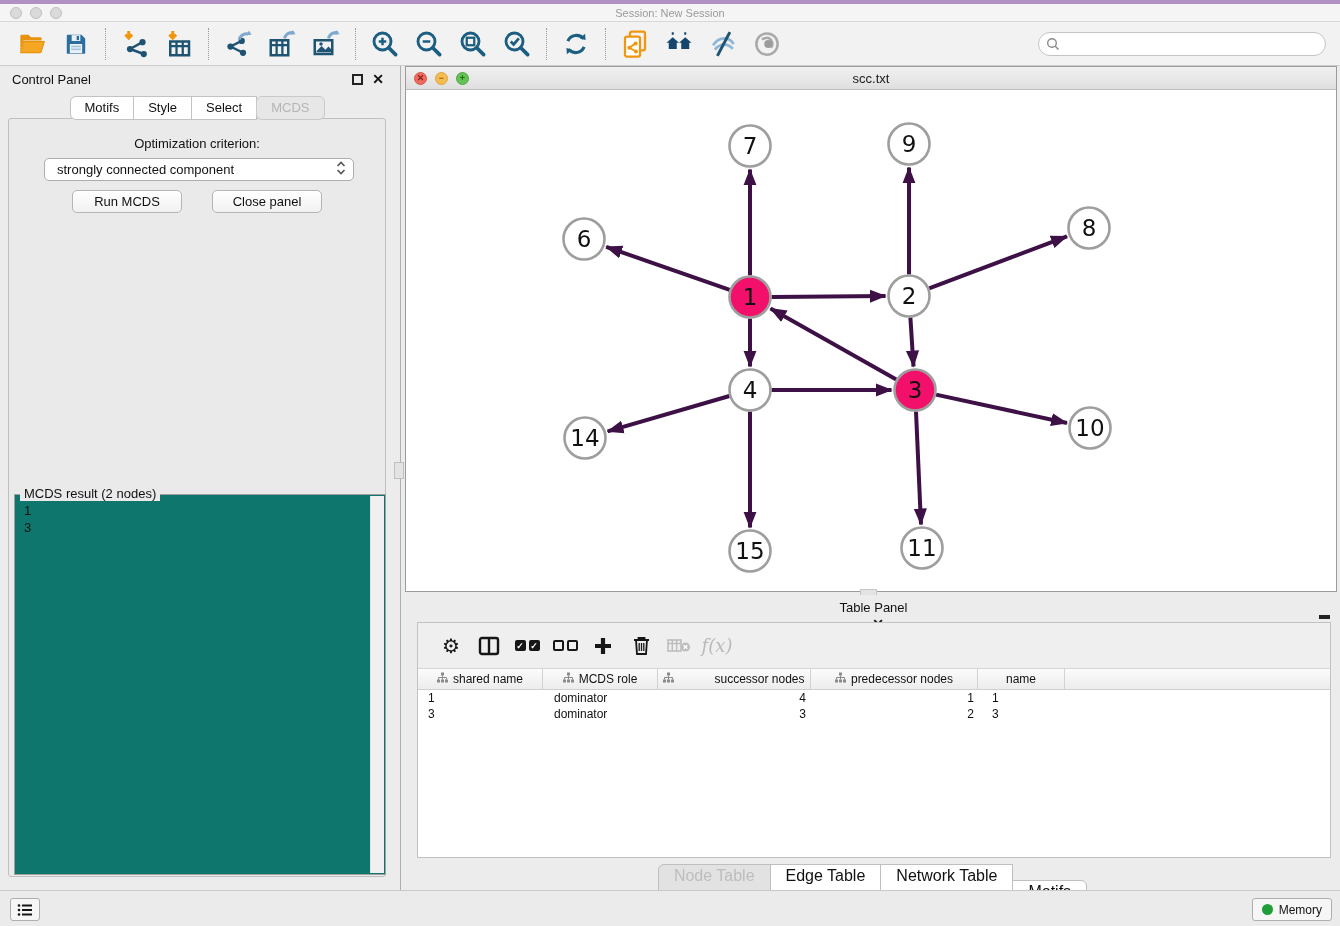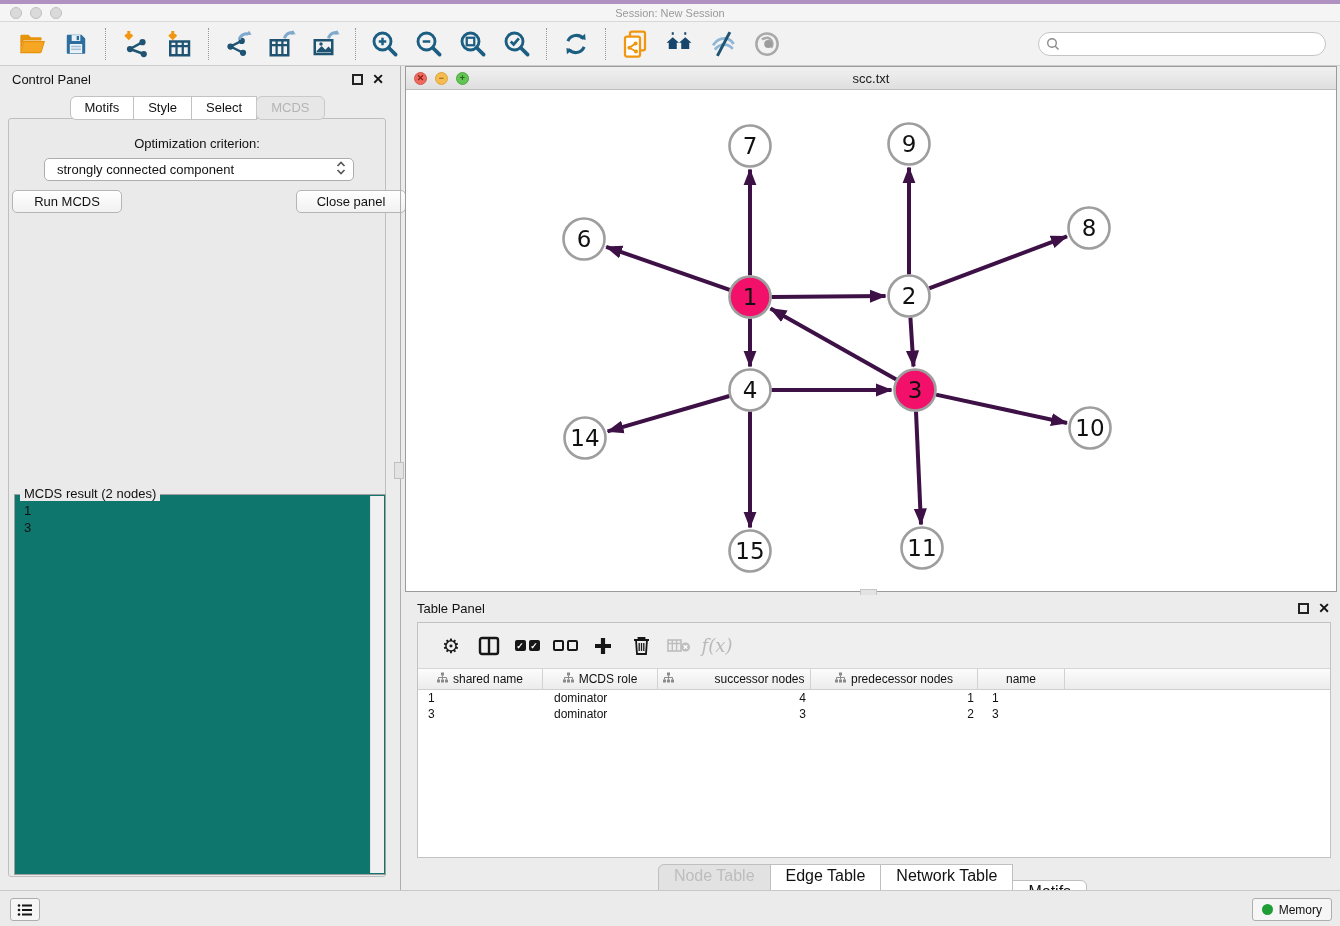--- a/index.html
+++ b/index.html
@@ -35,21 +35,21 @@
   .cp-tab { background:#fff; border:1px solid #c2c2c2; padding:3px 14px 4px; margin-left:-1px; }
   .cp-tab:first-child { border-radius:6px 0 0 6px; margin-left:0; }
   .cp-tab.active { background:#e7e7e7; color:#b5b5b5; border-radius:6px; border-color:#c9c9c9; }
   .cp-box { position:absolute; top:52px; left:8px; width:378px; bottom:13px; background:#eaeaea;
     border:1px solid #bfbfbf; border-radius:3px; box-sizing:border-box; }
   .opt-label { position:absolute; top:70px; left:0; width:100%; text-align:center; font-size:13px; }
   .cp-select { position:absolute; top:92px; left:44px; width:310px; height:23px; background:#fff;
     border:1px solid #adadad; border-radius:5px; box-sizing:border-box; display:flex; align-items:center;
     padding-left:12px; font-size:13px; }
   .stepper { margin-left:auto; margin-right:7px; }
-  .cp-btnrow { position:absolute; top:124px; left:12px; width:100%; display:flex; justify-content:space-between; gap:30px; }
+  .cp-btnrow { position:absolute; top:124px; left:0; width:100%; display:flex; justify-content:center; gap:30px; }
   .cp-btn { background:linear-gradient(#ffffff,#f1f1f1); border:1px solid #b5b5b5; border-radius:5px;
     font-size:13px; padding:3px 14px; min-width:80px; text-align:center; }
   .mcds-fieldset { position:absolute; top:428px; left:14px; width:372px; height:381px;
     border:1px solid #9f9f9f; background:#0f766e; box-sizing:border-box; }
   .mcds-legend { position:absolute; top:-9px; left:5px; background:#eaeaea; padding:0 4px; font-size:13px; color:#111; }
   .mcds-lines { padding:7px 9px; font-size:13px; line-height:17px; }
   .mcds-scroll { position:absolute; top:1px; right:1px; bottom:1px; width:13px; background:#f0f0f0; border-left:1px solid #e2e2e2; }
 
   
   .vsplit { position:absolute; left:400px; top:66px; width:1px; bottom:36px; background:#aeaeae; }
@@ -64,21 +64,21 @@
   .tl-mini { width:13px; height:13px; border-radius:50%; box-sizing:border-box; display:flex; align-items:center;
     justify-content:center; font-size:9px; font-weight:bold; line-height:1; margin-left:8px; }
   .tl-red { background:#ee6a5f; border:1px solid #d4554b; color:#8a2017; }
   .tl-yellow { background:#f5bd4f; border:1px solid #dfa23f; color:#8f6316; }
   .tl-green { background:#61c454; border:1px solid #52a63f; color:#2c641f; }
   .net-title { position:absolute; left:0; right:0; text-align:center; font-size:13px; color:#1a1a1a; }
   .net-canvas { position:absolute; left:0; top:22px; right:0; bottom:0; }
 
   
   .table-panel { position:absolute; left:405px; top:595px; width:935px; height:295px; background:#ececec; }
-  .tp-header-row { position:absolute; top:5px; left:12px; right:10px; height:16px; display:flex; align-items:center; font-size:13px; }
+  .tp-header-row { position:absolute; top:5px; left:12px; right:10px; height:16px; display:flex; align-items:center; font-size:13px;flex-direction:column; }
   .tp-box { position:absolute; left:12px; top:27px; right:9px; bottom:32px; border:1px solid #c2c2c2; background:#fff; box-sizing:border-box; overflow:hidden; }
   .tp-toolbar { height:45px; background:#efefef; border-bottom:1px solid #d6d6d6; display:flex; align-items:center; padding:0 14px; gap:0; }
   .tpi { width:38px; display:flex; align-items:center; justify-content:center; flex:0 0 auto; }
   .gear-glyph { font-size:20px; color:#191919; }
   .chkpair { display:flex; gap:3px; }
   .chk { width:11px; height:11px; border-radius:2px; box-sizing:border-box; display:flex; align-items:center; justify-content:center; }
   .chk.on { background:#161616; color:#fff; font-size:9px; font-weight:bold; }
   .chk.off { border:2px solid #161616; }
   .fx-glyph { font-family:"DejaVu Serif", serif; font-style:italic; font-size:18px; color:#b9b9b9; }
   .tp-thead { display:flex; height:20px; background:linear-gradient(#fcfcfc,#ececec); border-bottom:1px solid #cfcfcf; font-size:12px; color:#111; }

